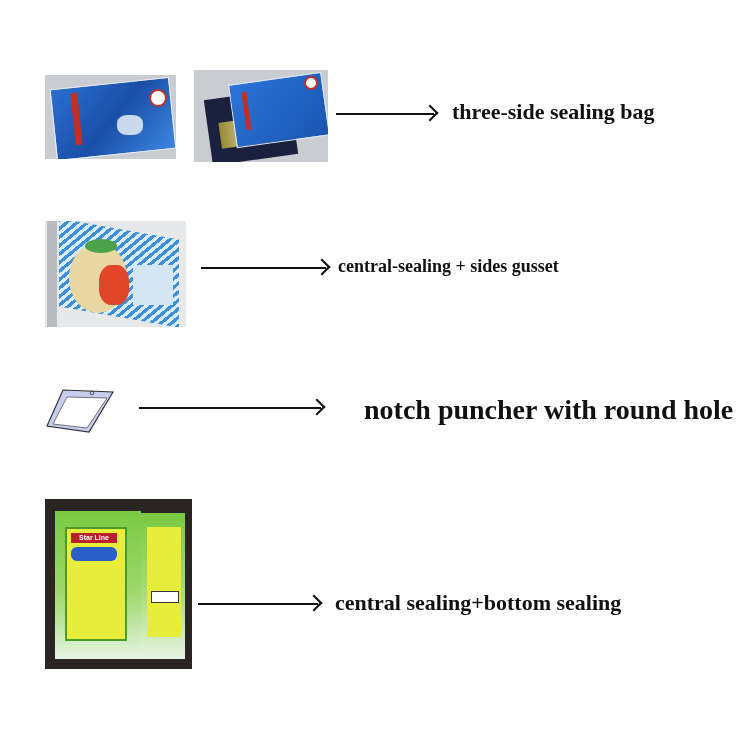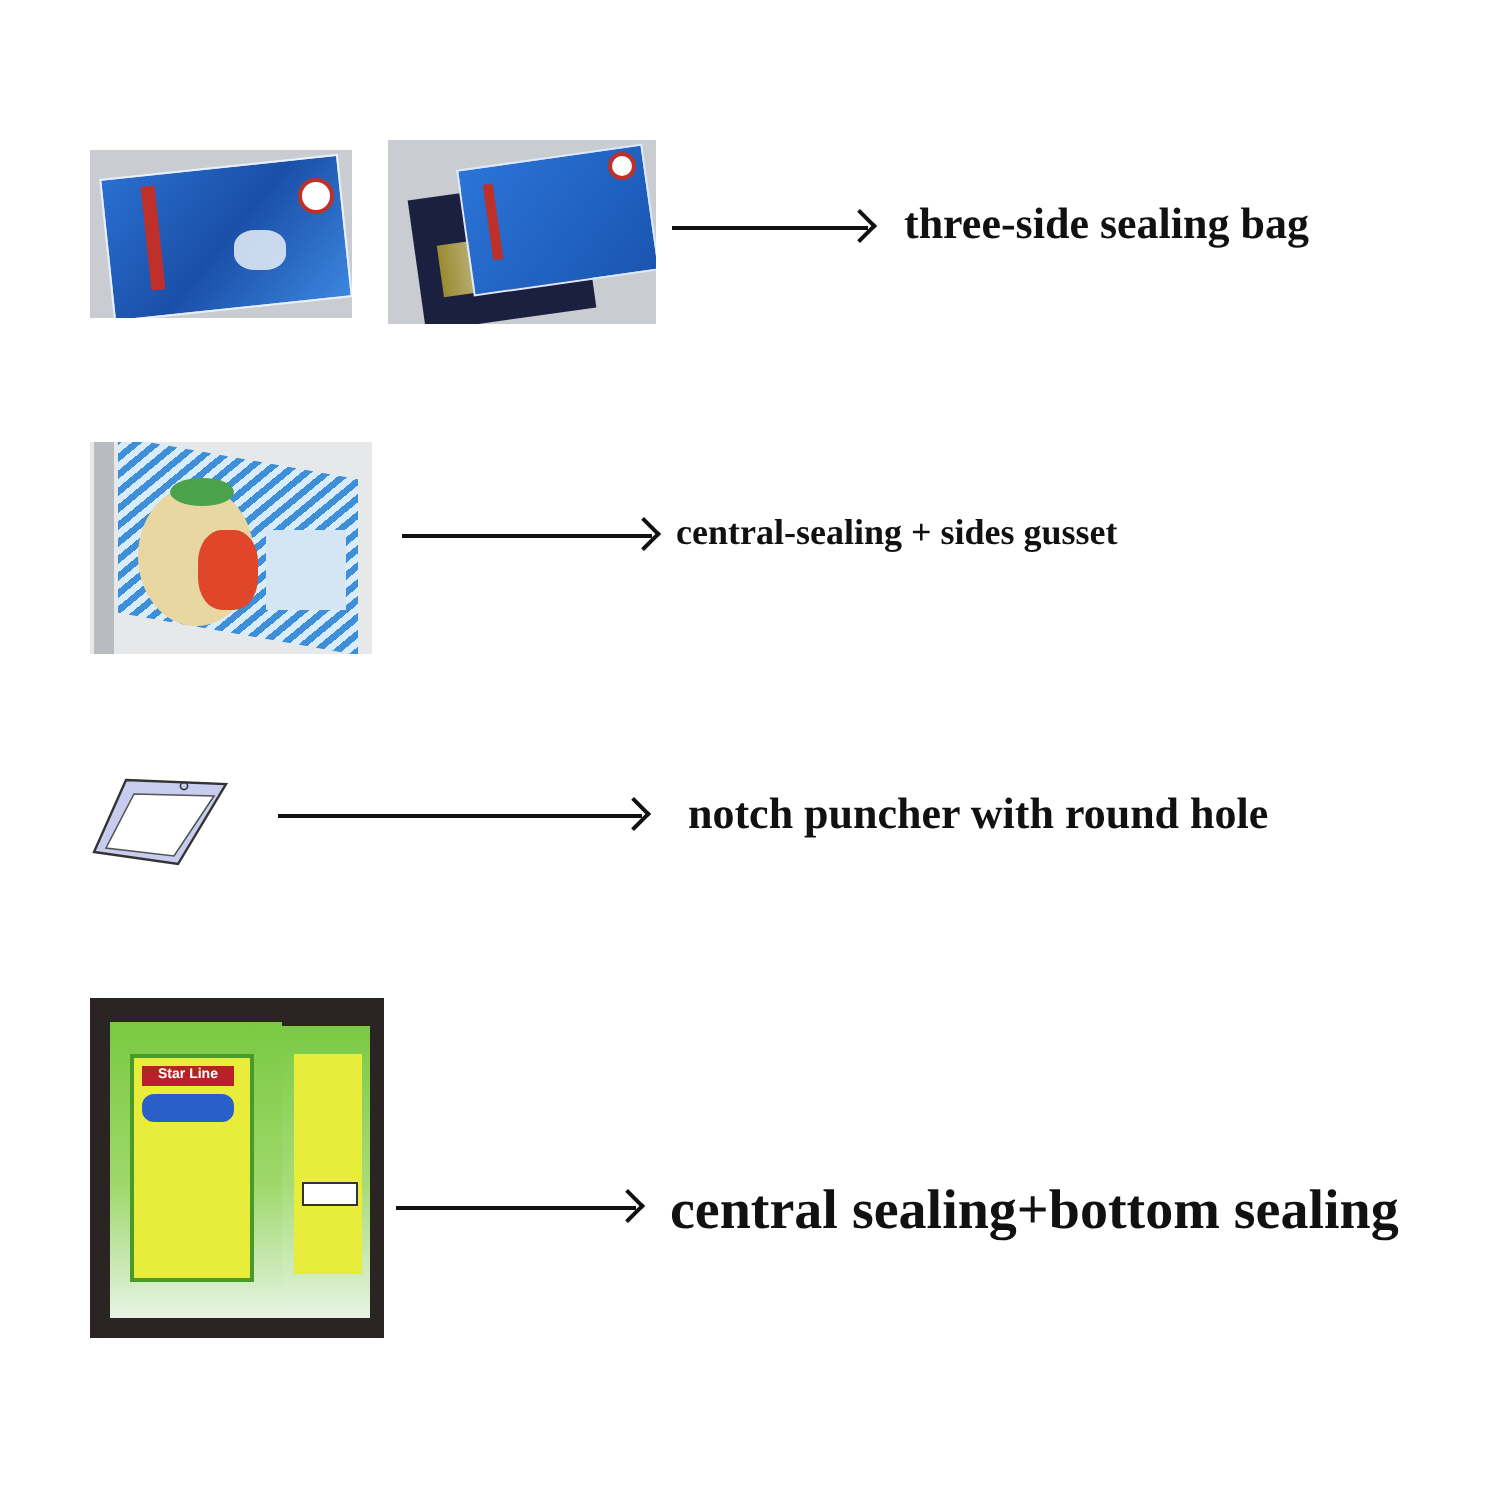--- a/index.html
+++ b/index.html
@@ -39,25 +39,25 @@
 </div>
 <div class="arrow" style="left:201px;top:267px;width:125px;"></div>
 <div class="label" style="left:338px;top:256px;font-size:18px;">central-sealing + sides gusset</div>
 
 <svg class="abs" style="left:45px;top:388px;" width="90" height="46" viewBox="0 0 90 46">
   <polygon points="18,2 68,4 44,44 2,38" fill="#c8cdf0" stroke="#333" stroke-width="1.2"></polygon>
   <polygon points="22,9 62,10 42,40 8,36" fill="#ffffff" stroke="#555" stroke-width="0.8"></polygon>
   <circle cx="47" cy="5" r="1.8" fill="none" stroke="#333" stroke-width="0.8"></circle>
 </svg>
 <div class="arrow" style="left:139px;top:407px;width:182px;"></div>
-<div class="label" style="left:344px;top:394px;font-size:22px;text-align:center;">notch puncher with round hole</div>
+<div class="label" style="left:364px;top:394px;font-size:28px;text-align:center;">notch puncher with round hole</div>
 
 <div class="photo" style="left:45px;top:499px;width:147px;height:170px;background:#2a2422;">
   <div class="abs" style="left:10px;top:12px;width:86px;height:148px;background:linear-gradient(180deg,#7ac943 0%,#9ed86a 55%,#e6f4e4 100%);"></div>
   <div class="abs" style="left:96px;top:14px;width:44px;height:146px;background:linear-gradient(180deg,#7ac943 0%,#a8dc78 55%,#e6f4e4 100%);"></div>
   <div class="abs" style="left:20px;top:28px;width:58px;height:110px;background:#e8ec3a;border:2px solid #4a9a2a;"></div>
   <div class="abs" style="left:26px;top:34px;width:46px;height:10px;background:#b8202a;color:#fff;font-size:7px;text-align:center;line-height:10px;font-weight:bold;">Star Line</div>
   <div class="abs" style="left:26px;top:48px;width:46px;height:14px;background:#2a5fc8;border-radius:6px;"></div>
   <div class="abs" style="left:102px;top:28px;width:34px;height:110px;background:#e8ec3a;"></div>
   <div class="abs" style="left:106px;top:92px;width:26px;height:10px;background:#fff;border:1px solid #333;"></div>
 </div>
 <div class="arrow" style="left:198px;top:603px;width:120px;"></div>
-<div class="label" style="left:335px;top:590px;font-size:28px;">central sealing+bottom sealing</div>
+<div class="label" style="left:335px;top:590px;font-size:22px;">central sealing+bottom sealing</div>
 
 </body></html>

